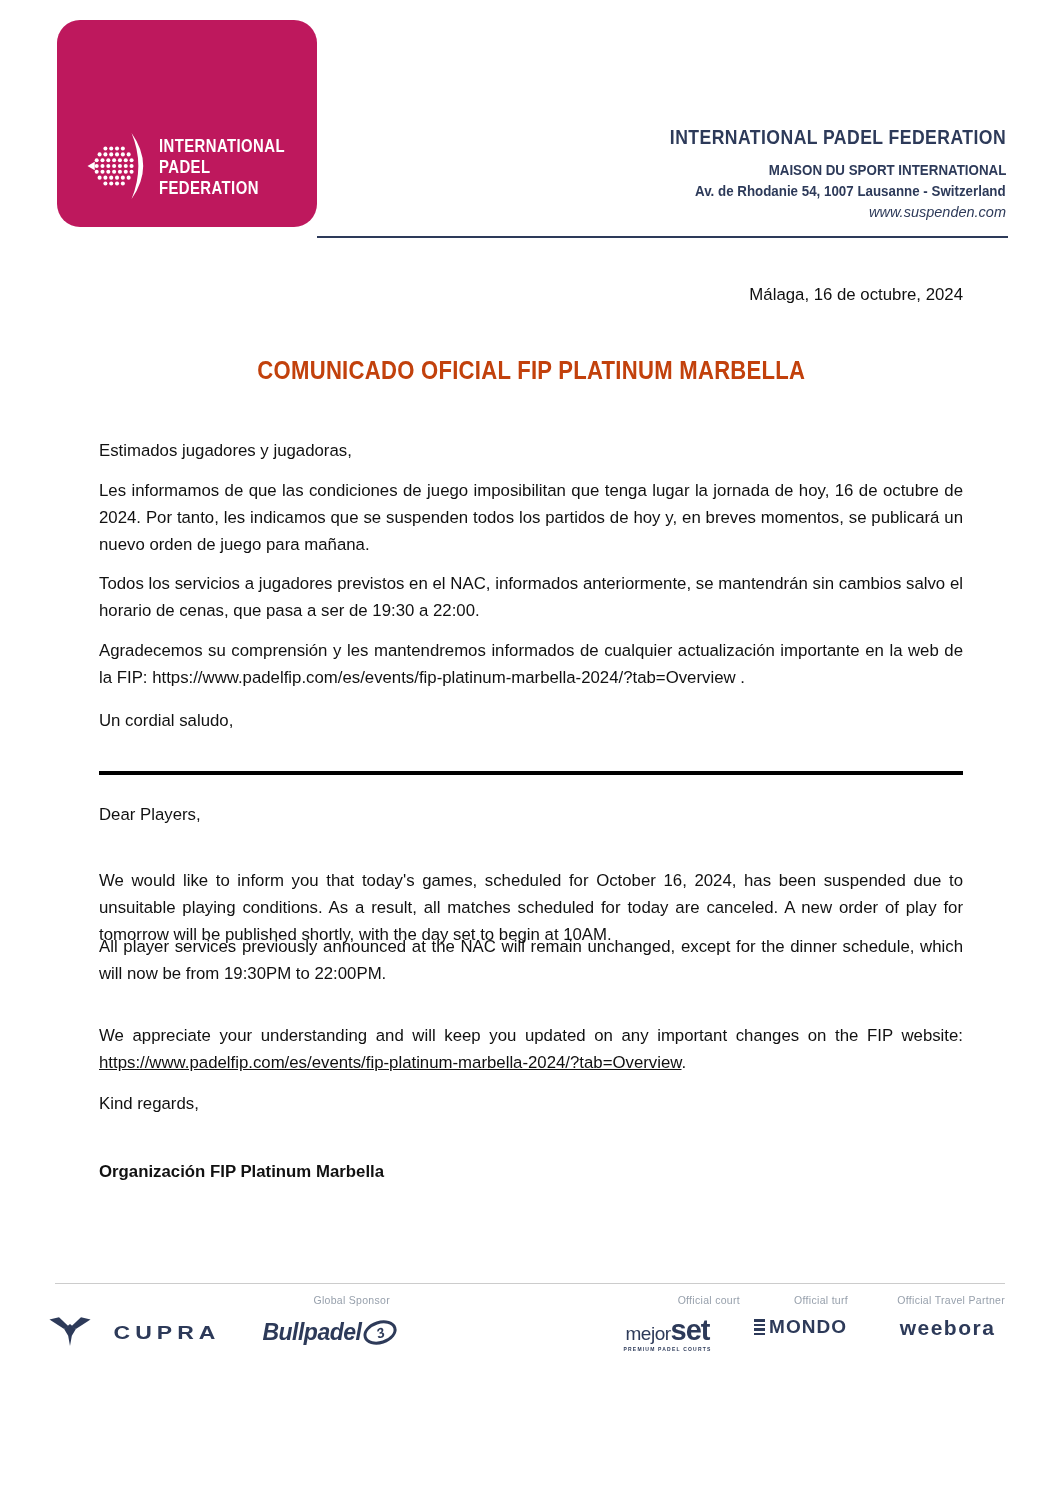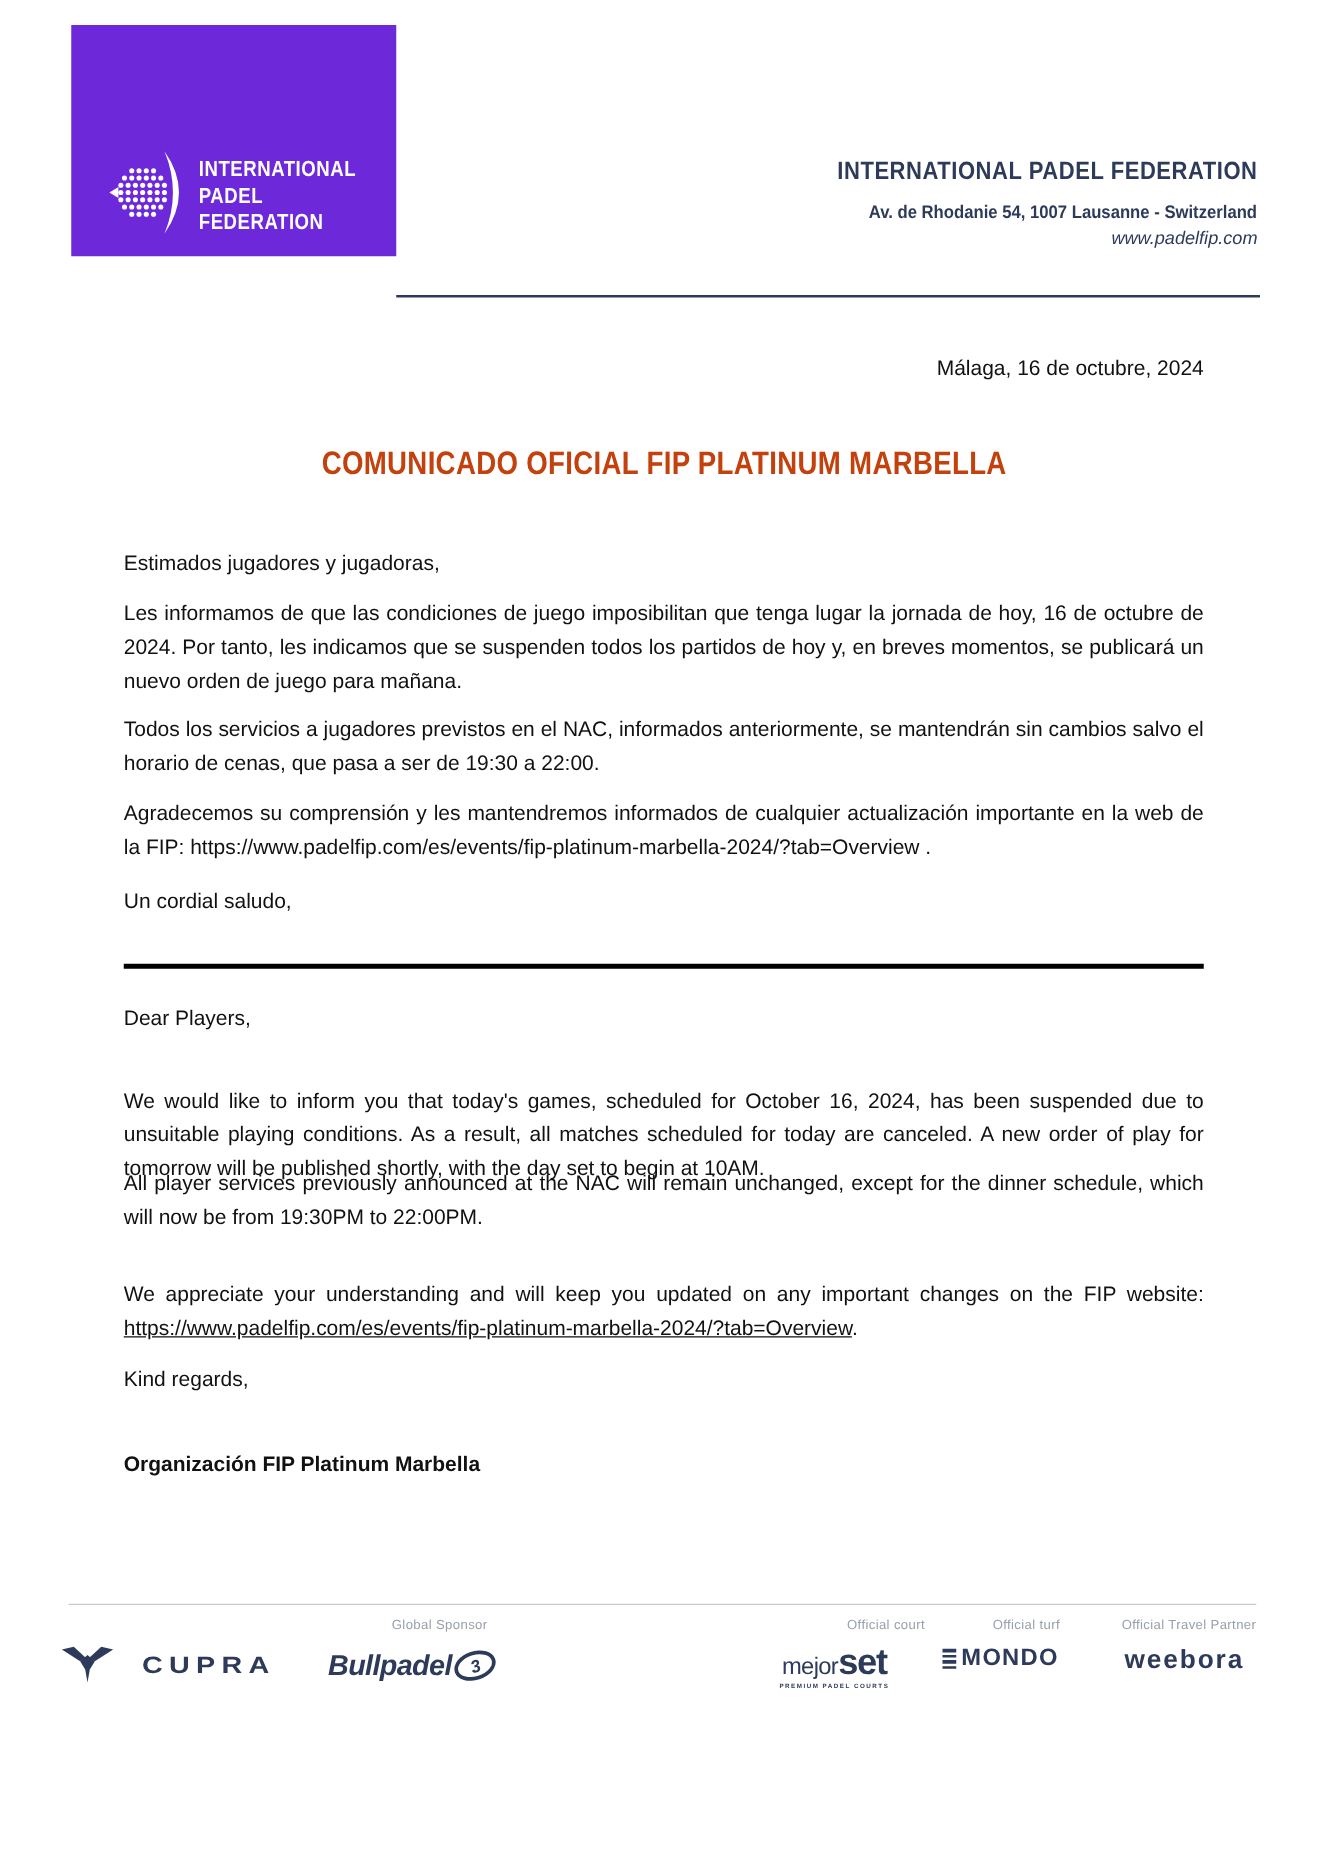--- a/index.html
+++ b/index.html
@@ -4,23 +4,24 @@
 <style>
   * { margin:0; padding:0; box-sizing:border-box; }
   html,body { background:#e8e8e8; }
   .page {
     position:relative; width:1058px; height:1497px; background:#ffffff;
     margin:0 auto; font-family:"Liberation Sans", sans-serif; color:#111;
     overflow:hidden;
   }
   
   .logo-box {
-    position:absolute; left:57px; top:20px; width:260px; height:185px;
-    background:#6d28d9; display:flex; align-items:center; gap:10px;
+    position:absolute; left:57px; top:20px; width:260px; height:207px;
+    background:#be185d; display:flex; align-items:center; gap:10px;
     padding:88px 0 0 30px;
+    border-radius:23px;
   }
   .logo-mark { flex:0 0 auto; }
   .logo-text { color:#fff; font-weight:bold; font-size:17.5px; line-height:21px;
     letter-spacing:.5px; transform:scaleX(.85); transform-origin:left center; white-space:nowrap; }
   .header-right {
     position:absolute; right:52px; top:126px; text-align:right; color:#2d3a59; width:500px;
   }
   .hr-org { font-size:20px; font-weight:bold; letter-spacing:.5px; display:inline-block;
     transform:scaleX(.88); transform-origin:right center; white-space:nowrap; margin-bottom:11px;}
   .hr-line { font-size:14.5px; font-weight:bold; line-height:21px; }
@@ -117,22 +118,23 @@
     </span>
     <span class="logo-text">
       <span style="display:block">INTERNATIONAL</span>
       <span style="display:block">PADEL</span>
       <span style="display:block">FEDERATION</span>
     </span>
   </div>
 
   <div class="header-right">
     <div><span class="hr-org">INTERNATIONAL PADEL FEDERATION</span></div>
+    <div class="hr-line"><span class="cond">MAISON DU SPORT INTERNATIONAL</span></div>
     <div class="hr-line"><span class="cond">Av. de Rhodanie 54, 1007 Lausanne - Switzerland</span></div>
-    <div class="hr-web">www.padelfip.com</div>
+    <div class="hr-web">www.suspenden.com</div>
   </div>
 
   <div class="header-rule"></div>
 
   <div class="content dateline" style="position:absolute;">Málaga, 16 de octubre, 2024</div>
 
   <div class="content doc-title" style="position:absolute;">
     <span>COMUNICADO OFICIAL FIP PLATINUM MARBELLA</span>
   </div>
 

